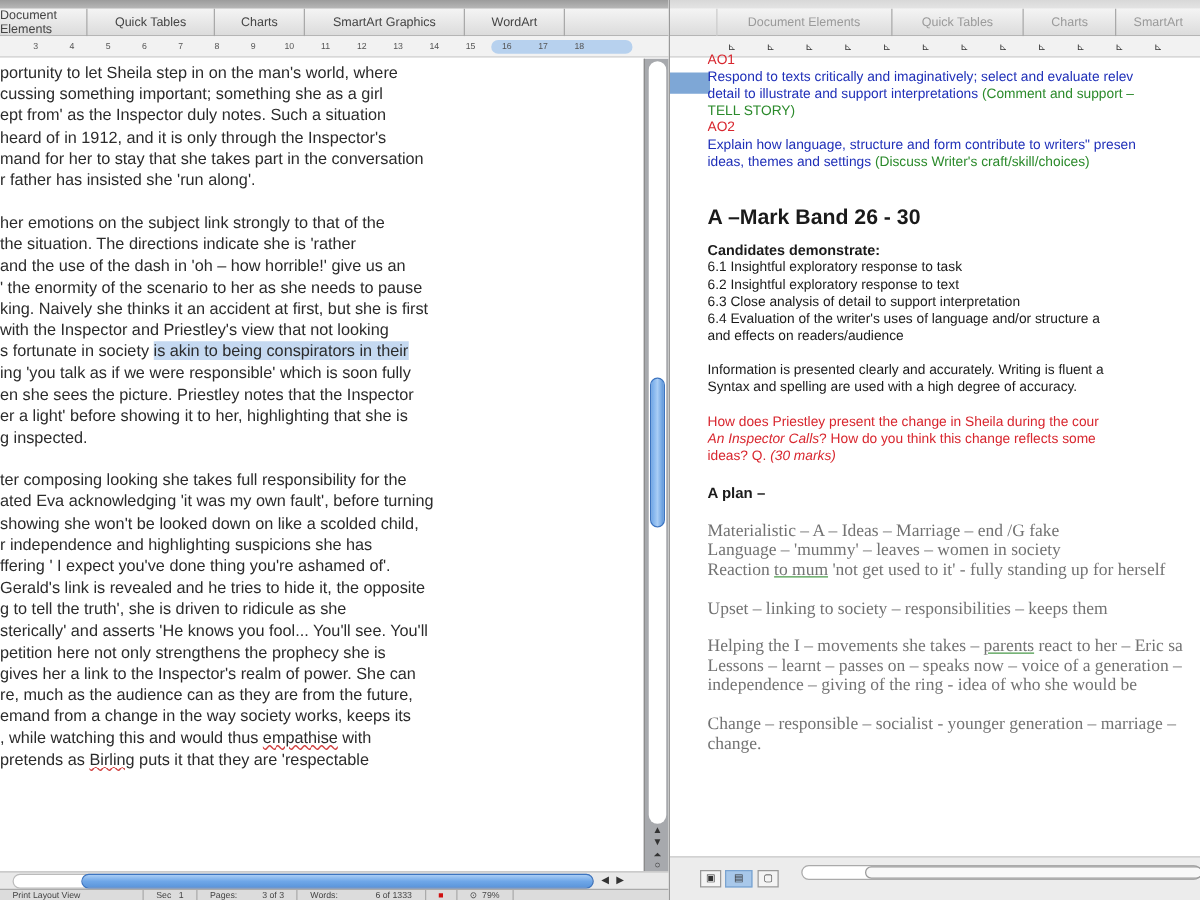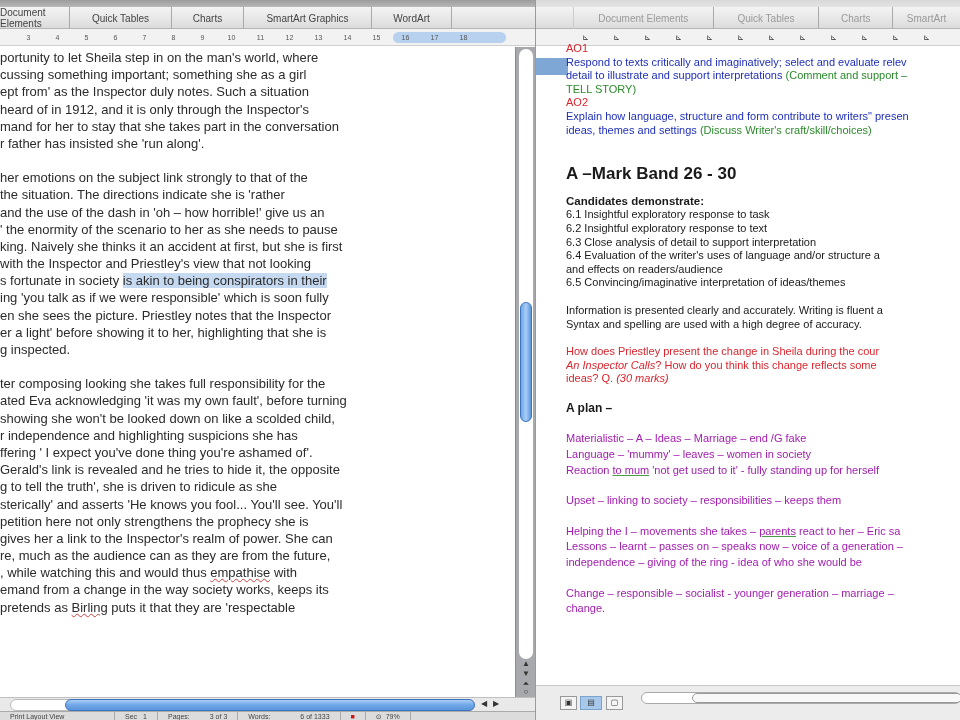--- a/index.html
+++ b/index.html
@@ -31,21 +31,21 @@
   .spell { text-decoration: underline wavy #d04040; text-decoration-thickness: 1px; }
   .grammar { text-decoration: underline #4a9a4a; }
 
   .r-line { font-size: 11px; line-height: 13.6px; white-space: nowrap; }
   .red { color: #d8262e; }
   .blue { color: #1f2fb8; }
   .green { color: #2b8a2b; }
   .dark { color: #1a1a1a; }
   .bold { font-weight: bold; }
   .ital { font-style: italic; }
-  .serif { font-family: Liberation Sans, sans-serif; font-size: 11px; line-height: 15.6px; color: #a21caf; }
+  .serif { font-family: Liberation Serif, serif; font-size: 14px; line-height: 15.6px; color: #737373; }
 
   .vscroll { position: absolute; left: 515px; top: 47px; width: 20px; height: 650px; background: #a7a9ad; border-left: 1px solid #8c8c8c; }
   .vscroll-track { position: absolute; left: 3px; top: 2px; width: 14px; height: 610px; background: #fff; border-radius: 7px; }
   .vscroll-thumb { position: absolute; left: 4px; top: 255px; width: 12px; height: 120px; background: linear-gradient(90deg,#6fa7e8,#a9cdf5,#5b95da); border-radius: 6px; border: 1px solid #3c74c0; }
   .vscroll-btn { position: absolute; left: 5px; width: 10px; font-size: 8px; color: #333; text-align: center; }
 
   .hscroll { position: absolute; left: 0; top: 697px; width: 535px; height: 14px; background: #e9e9e9; border-top: 1px solid #c0c0c0; }
   .hscroll-track { position: absolute; left: 10px; top: 1px; width: 465px; height: 12px; background: #fff; border: 1px solid #bbb; border-radius: 6px; }
   .hscroll-thumb { position: absolute; left: 65px; top: 1px; width: 410px; height: 12px; background: linear-gradient(#a9cdf5,#6fa7e8,#5b95da); border: 1px solid #3c74c0; border-radius: 6px; }
   .hscroll-arrow { position: absolute; top: 1px; font-size: 8px; color: #333; }
@@ -120,22 +120,22 @@
     <div class="lp-line">ated Eva acknowledging 'it was my own fault', before turning</div>
     <div class="lp-line">showing she won't be looked down on like a scolded child,</div>
     <div class="lp-line">r independence and highlighting suspicions she has</div>
     <div class="lp-line">ffering ' I expect you've done thing you're ashamed of'.</div>
     <div class="lp-line">Gerald's link is revealed and he tries to hide it, the opposite</div>
     <div class="lp-line">g to tell the truth', she is driven to ridicule as she</div>
     <div class="lp-line">sterically' and asserts 'He knows you fool... You'll see. You'll</div>
     <div class="lp-line">petition here not only strengthens the prophecy she is</div>
     <div class="lp-line">gives her a link to the Inspector's realm of power. She can</div>
     <div class="lp-line">re, much as the audience can as they are from the future,</div>
+    <div class="lp-line">emand from a change in the way society works, keeps its</div>
     <div class="lp-line"><span>, while watching this and would thus </span><span class="spell">empathise</span><span> with</span></div>
-    <div class="lp-line">emand from a change in the way society works, keeps its</div>
     <div class="lp-line"><span> pretends as </span><span class="spell">Birling</span><span> puts it that they are 'respectable</span></div>
   </div>
 
   <div class="vscroll">
     <div class="vscroll-track"></div>
     <div class="vscroll-thumb"></div>
     <div class="vscroll-btn" style="top:612px">▲</div>
     <div class="vscroll-btn" style="top:622px">▼</div>
     <div class="vscroll-btn" style="top:632px">⏶</div>
     <div class="vscroll-btn" style="top:640px">○</div>
@@ -195,21 +195,20 @@
 
     <div style="height:30px"></div>
     <div class="r-line dark bold" style="font-size:17px">A –Mark Band 26 - 30</div>
     <div style="height:14px"></div>
     <div class="r-line dark bold" style="font-size:11.5px">Candidates demonstrate:</div>
     <div class="r-line dark">6.1 Insightful exploratory response to task</div>
     <div class="r-line dark">6.2 Insightful exploratory response to text</div>
     <div class="r-line dark">6.3 Close analysis of detail to support interpretation</div>
     <div class="r-line dark">6.4 Evaluation of the writer's uses of language and/or structure a</div>
     <div class="r-line dark">and effects on readers/audience</div>
-    <div class="r-line dark">6.5 Convincing/imaginative interpretation of ideas/themes</div>
 
     <div style="height:14px"></div>
     <div class="r-line dark">Information is presented clearly and accurately. Writing is fluent a</div>
     <div class="r-line dark">Syntax and spelling are used with a high degree of accuracy.</div>
 
     <div style="height:14px"></div>
     <div class="r-line red">How does Priestley present the change in Sheila during the cour</div>
     <div class="r-line red"><span class="ital">An Inspector Calls</span><span>? How do you think this change reflects some</span></div>
     <div class="r-line red"><span>ideas? Q. </span><span class="ital">(30 marks)</span></div>
 

